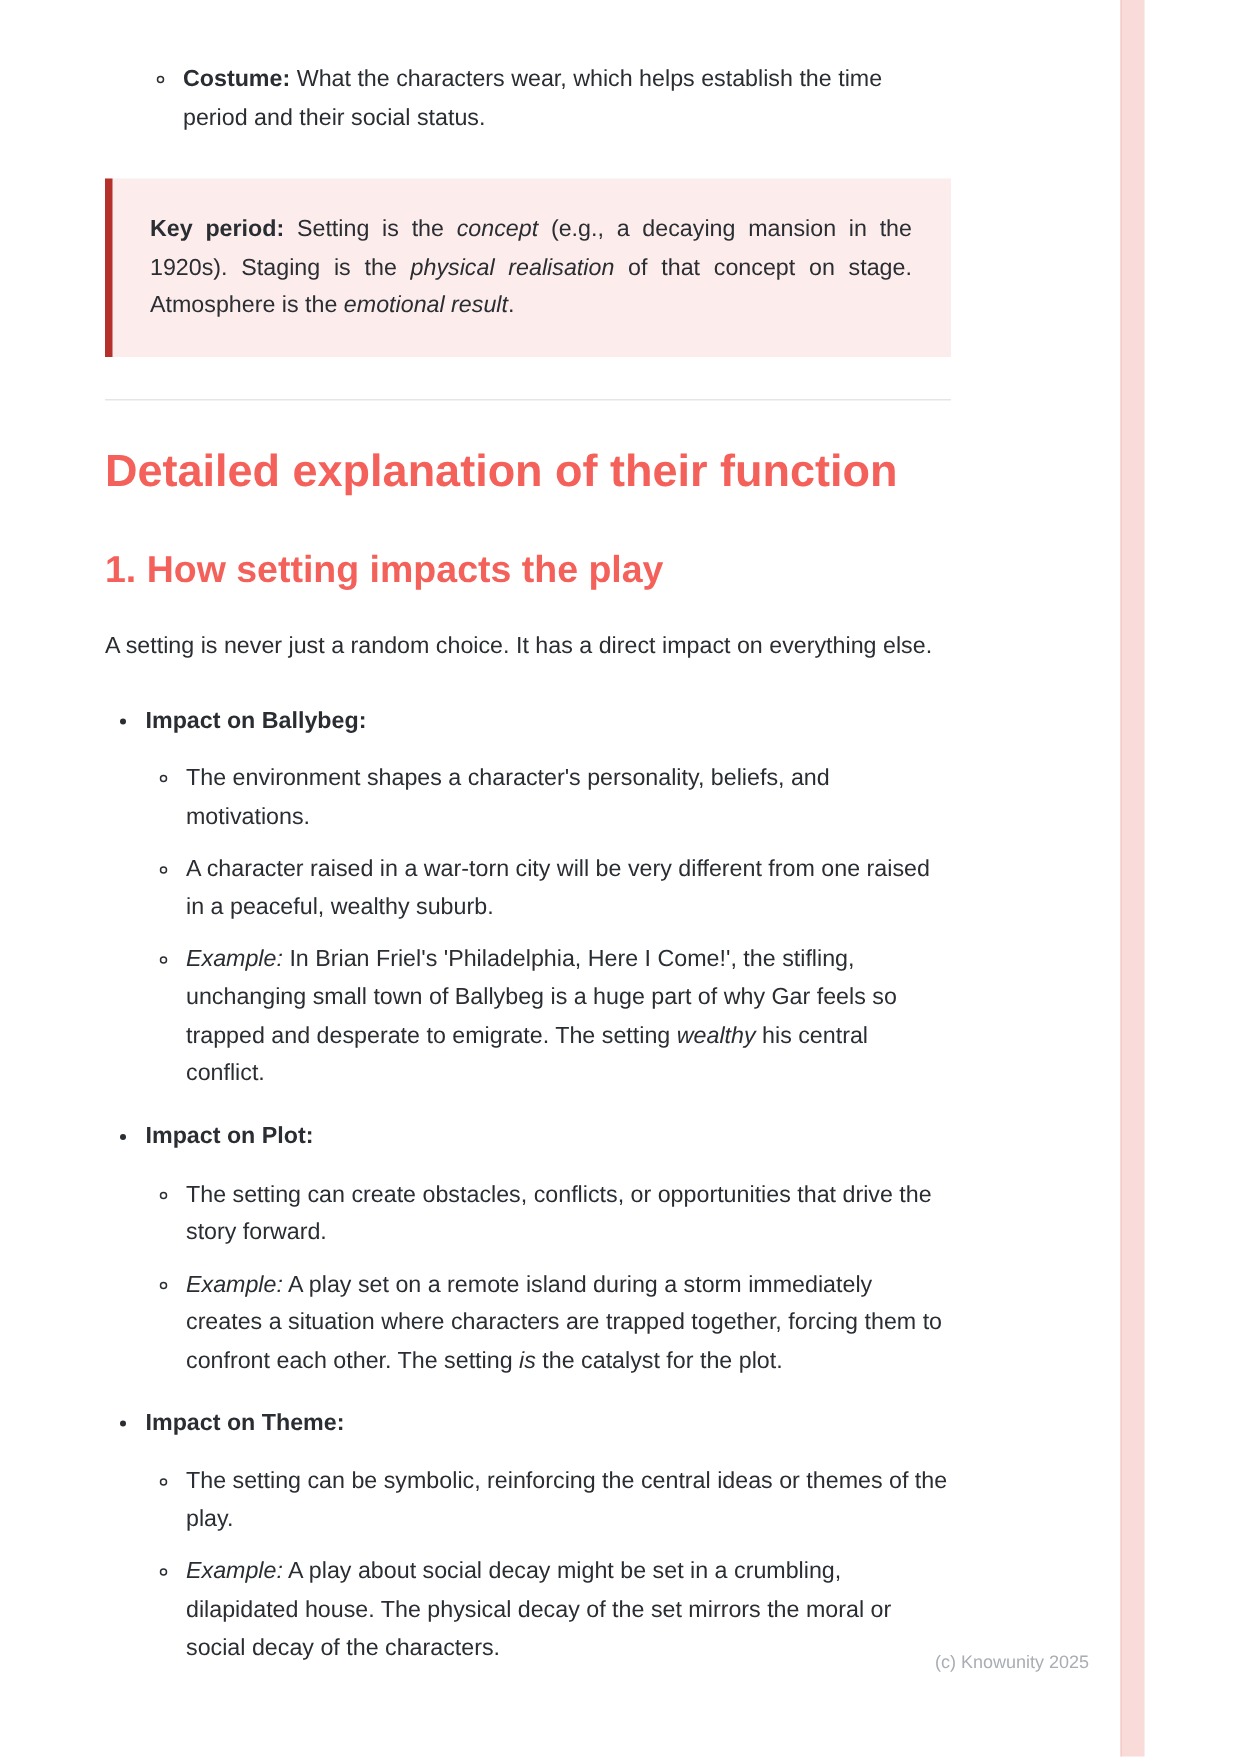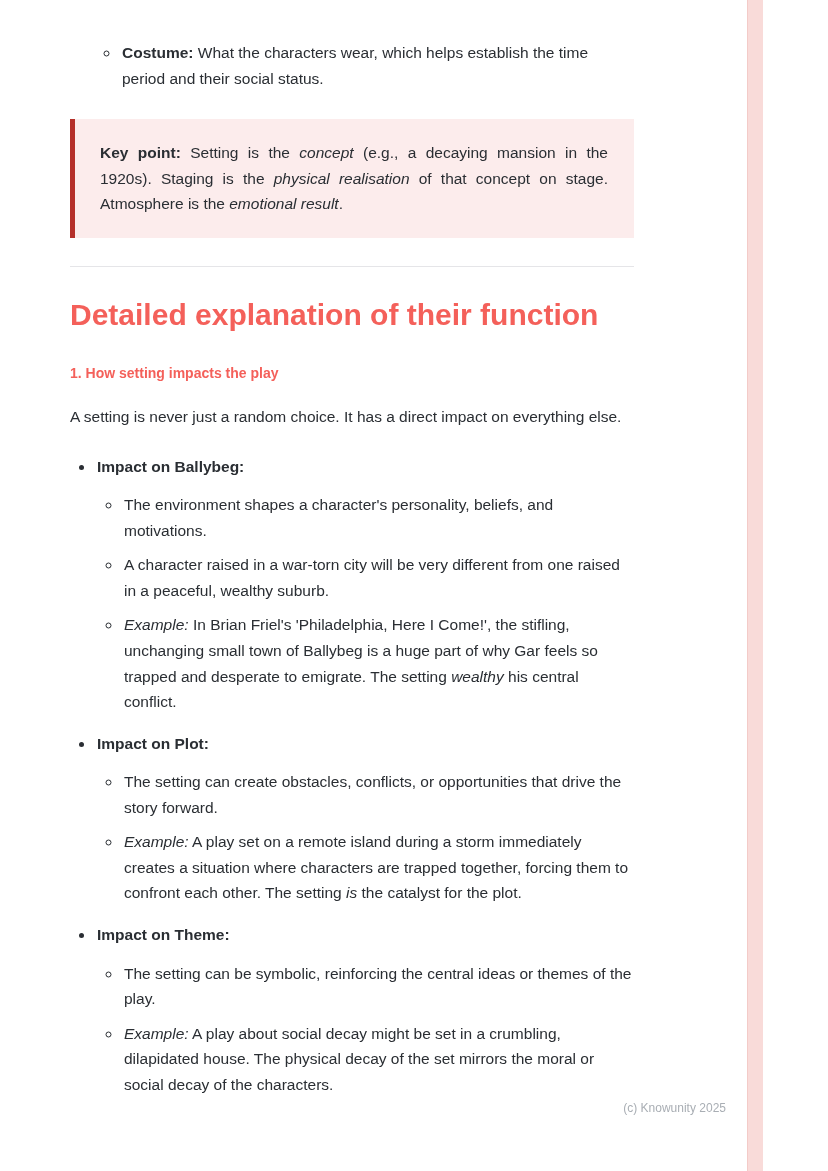--- a/index.html
+++ b/index.html
@@ -48,21 +48,21 @@
 
   h2.section-heading {
     color: #f4605a;
     font-size: 30px;
     font-weight: 700;
     margin: 28px 0 0 0;
     line-height: 1.3;
   }
   h3.subsection-heading {
     color: #f4605a;
-    font-size: 14px;
+    font-size: 25px;
     font-weight: 700;
     margin: 30px 0 0 0;
     line-height: 1.3;
   }
   p.intro {
     margin: 22px 0 0 0;
     text-align: justify;
   }
 
   ul.disc-list {
@@ -105,21 +105,21 @@
 
 <div class="page">
 
   <div class="content">
 
     <ul class="top-list">
       <li><span class="b">Costume:</span><span> What the characters wear, which helps establish the time period and their social status.</span></li>
     </ul>
 
     <div class="callout">
-      <p><span class="b">Key point:</span><span> Setting is the </span><span class="i">concept</span><span> (e.g., a decaying mansion in the 1920s). Staging is the </span><span class="i">physical realisation</span><span> of that concept on stage. Atmosphere is the </span><span class="i">emotional result</span><span>.</span></p>
+      <p><span class="b">Key period:</span><span> Setting is the </span><span class="i">concept</span><span> (e.g., a decaying mansion in the 1920s). Staging is the </span><span class="i">physical realisation</span><span> of that concept on stage. Atmosphere is the </span><span class="i">emotional result</span><span>.</span></p>
     </div>
 
     <hr class="divider">
 
     <h2 class="section-heading">Detailed explanation of their function</h2>
 
     <h3 class="subsection-heading">1. How setting impacts the play</h3>
 
     <p class="intro">A setting is never just a random choice. It has a direct impact on everything else.</p>
 

